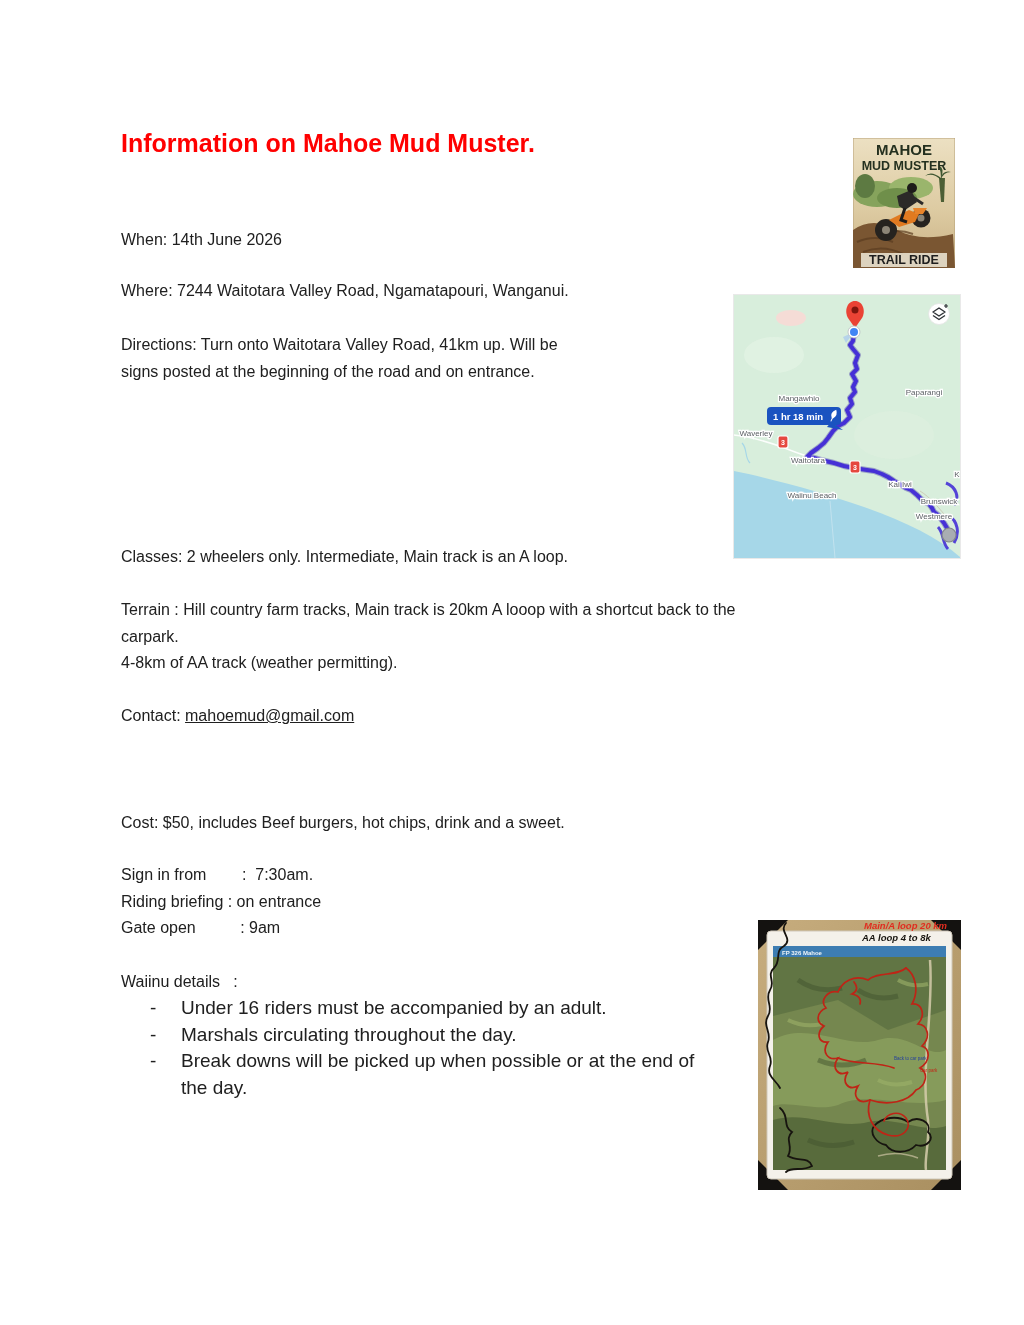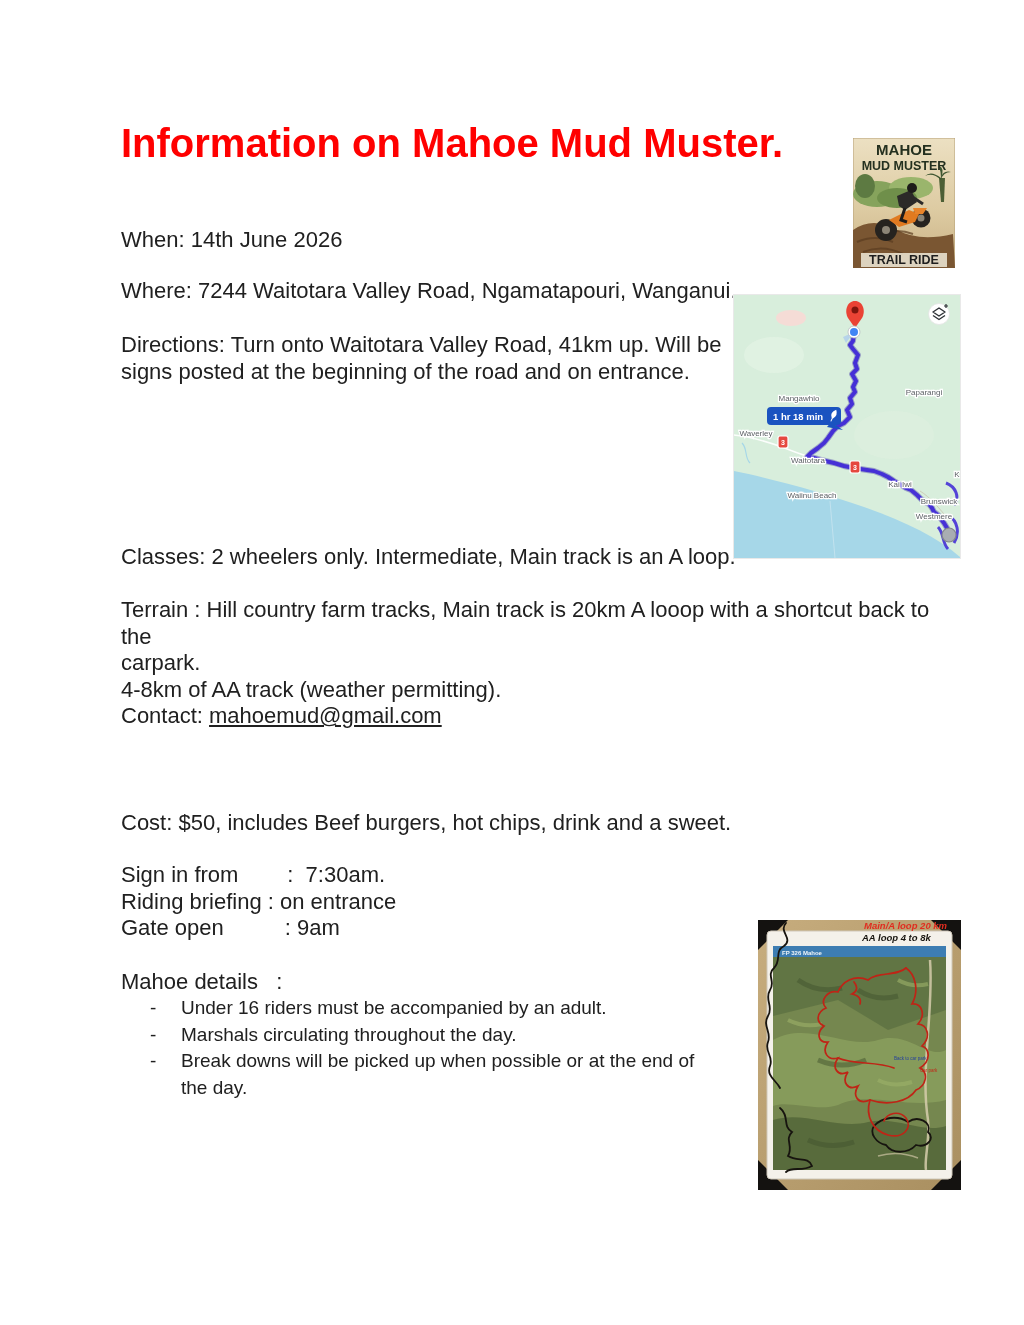--- a/index.html
+++ b/index.html
@@ -1,20 +1,20 @@
 <!DOCTYPE html>
 <html><head>
 <meta charset="utf-8">
 <style>
   html,body{margin:0;padding:0;background:#ffffff;}
   .page{position:relative;width:1024px;height:1325px;background:#ffffff;overflow:hidden;
         font-family:"Liberation Sans",sans-serif;color:#202020;}
-  .doc-title{position:absolute;left:121px;top:124px;font-size:40px;line-height:38px;
+  .doc-title{position:absolute;left:121px;top:124px;font-size:25px;line-height:38px;
              font-weight:bold;color:#ff0000;white-space:pre;}
-  .para{position:absolute;left:121px;font-size:22px;line-height:26.5px;white-space:pre-wrap;}
+  .para{position:absolute;left:121px;font-size:16px;line-height:26.5px;white-space:pre-wrap;}
   .email-link{color:#202020;cursor:pointer;}
   .bullets{position:absolute;left:121px;top:995px;width:640px;margin:0;padding:0;list-style:none;}
   .bullets li{position:relative;padding-left:60px;font-size:19px;line-height:26.5px;white-space:pre-wrap;}
   .bullets li::before{content:"-";position:absolute;left:29px;top:0;}
   .img-box{position:absolute;}
   .img-box svg{display:block;}
   .map-frame{border:1px solid #e9e9e9;box-sizing:border-box;}
 </style>
 </head>
 <body>
@@ -70,21 +70,21 @@
 signs posted at the beginning of the road and on entrance.</div>
   <div class="para" style="top:544px;">Classes: 2 wheelers only. Intermediate, Main track is an A loop.</div>
   <div class="para" style="top:597px;width:830px;">Terrain : Hill country farm tracks, Main track is 20km A looop with a shortcut back to the
 carpark.
 4-8km of AA track (weather permitting).</div>
   <div class="para" style="top:703px;"><span>Contact: </span><a class="email-link" href="#">mahoemud@gmail.com</a></div>
   <div class="para" style="top:810px;">Cost: $50, includes Beef burgers, hot chips, drink and a sweet.</div>
   <div class="para" style="top:862px;">Sign in from        :  7:30am.
 Riding briefing : on entrance
 Gate open          : 9am</div>
-  <div class="para" style="top:969px;">Mahoe details   :</div>
+  <div class="para" style="top:969px;">Waiinu details   :</div>
 
   <ul class="bullets">
     <li>Under 16 riders must be accompanied by an adult.</li>
     <li>Marshals circulating throughout the day.</li>
     <li>Break downs will be picked up when possible or at the end of
 the day.</li>
   </ul>
 
   <div class="img-box map-frame" style="left:733px;top:294px;width:228px;height:265px;">
     <svg width="226" height="263" viewBox="0 0 226 263">

